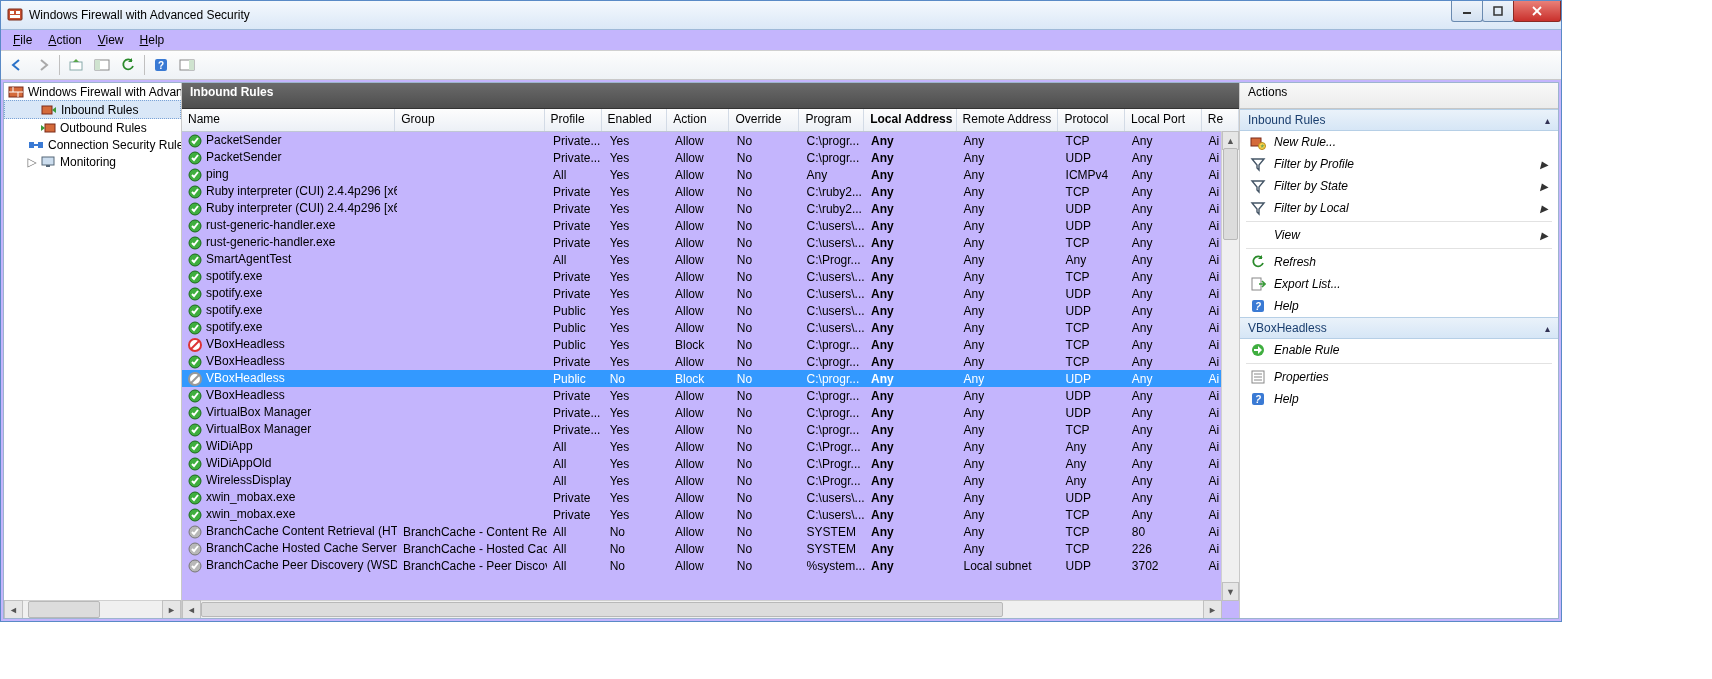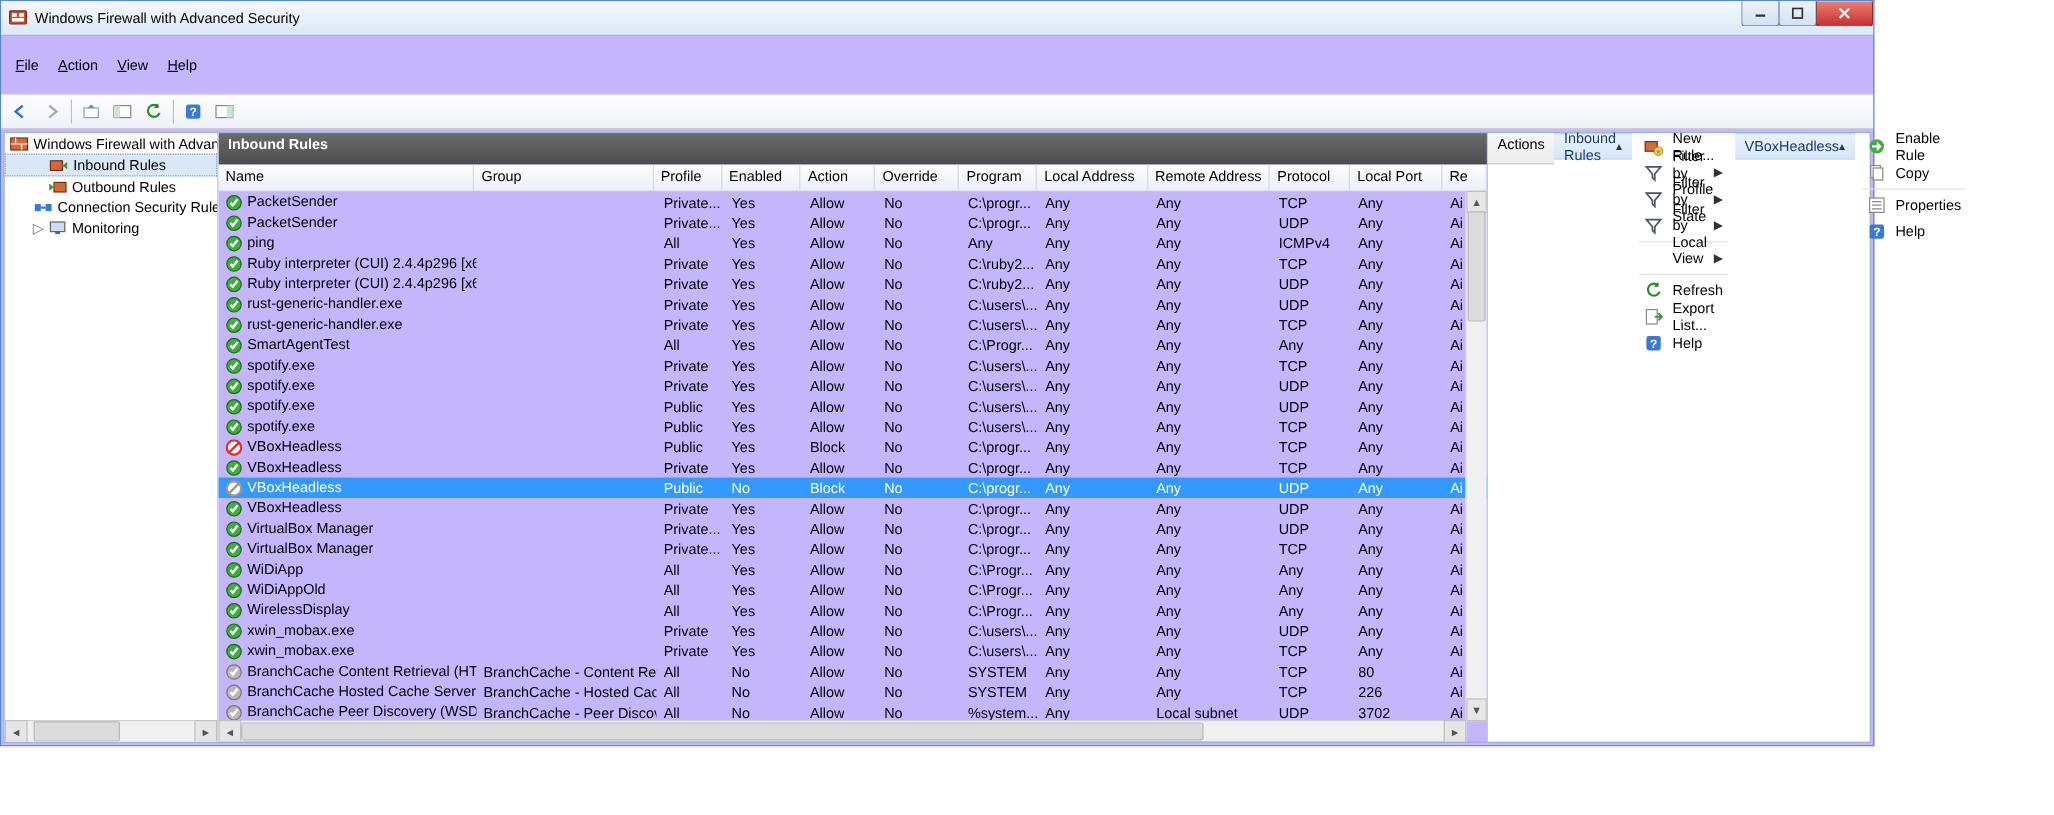--- a/index.html
+++ b/index.html
@@ -7,21 +7,21 @@
   
   .titlebar{height:28px;background:linear-gradient(#f4f8fd,#dbe8f7);border-bottom:1px solid #9fb9d8;display:flex;align-items:center;padding:0 0 0 6px;}
   .titlebar .icon{width:16px;height:16px;margin-right:6px;}
   .titlebar .title{flex:0 0 auto;}
   .titlebar .spacer{flex:1;}
   .win-btns{display:flex;height:20px;margin-top:-8px;}
   .win-btn{width:30px;height:20px;border:1px solid #6a8ab0;border-top:none;background:linear-gradient(#eef3fa,#d3e1f1);display:flex;align-items:center;justify-content:center;margin-left:-1px;border-radius:0 0 3px 3px;}
   .win-btn.close{background:linear-gradient(#e98078,#c9302c);border-color:#8a2a24;width:46px;color:#fff;}
   .win-btn svg{width:10px;height:10px;}
   
-  .menubar{height:20px;display:flex;align-items:center;padding:14px 6px;gap:4px;border-bottom:1px solid #d0d0d0;}
+  .menubar{height:20px;display:flex;align-items:center;padding:0 6px;gap:4px;border-bottom:1px solid #d0d0d0;}
   .menubar .mi{padding:1px 6px;}
   .menubar .mi u{text-decoration:underline;}
   
   .toolbar{height:28px;background:linear-gradient(#fdfdfd,#eef2f6);border-bottom:1px solid #c9c9c9;display:flex;align-items:center;padding:0 4px;gap:2px;}
   .tbtn{width:22px;height:22px;border:1px solid transparent;border-radius:2px;display:flex;align-items:center;justify-content:center;}
   .tsep{width:1px;height:20px;background:#c0c0c0;margin:0 2px;}
   
   .client{flex:1;display:flex;border:1px solid #9db4cf;margin:2px;min-height:0;}
   .tree{width:177px;border-right:1px solid #c9c9c9;background:#fff;overflow:hidden;position:relative;}
   .tree-row{display:flex;align-items:center;height:17px;padding-left:4px;white-space:nowrap;}
@@ -39,37 +39,37 @@
   .grid{width:100%;}
   .ghead{display:flex;height:22px;background:linear-gradient(#fdfdfd,#ecf0f6);border-bottom:1px solid #c0c8d4;}
   .gh{border-right:1px solid #d3dbe6;padding:3px 6px;white-space:nowrap;overflow:hidden;}
   .gbody{}
   .gr{display:flex;height:17px;align-items:center;}
   .gr.selected{background:#3399ff;color:#fff;}
   .gc{padding:0 6px;white-space:nowrap;overflow:hidden;}
   .gc .state-ico{width:14px;height:14px;margin-right:4px;display:inline-flex;vertical-align:middle;}
   
   .c0{width:232px;} .c1{width:158px;} .c2{width:51px;} .c3{width:61px;} .c4{width:57px;}
-  .c5{width:66px;} .c6{width:60px;} .c7{width:92px;} .c8{width:103px;} .c9{width:62px;}
+  .c5{width:66px;} .c6{width:60px;} .c7{width:92px;font-weight:bold;} .c8{width:103px;} .c9{width:62px;}
   .c10{width:74px;} .c11{width:28px;}
   .vscroll{position:absolute;right:0;top:22px;bottom:17px;width:17px;background:#f0f0f0;border-left:1px solid #d0d0d0;}
   .vscroll .arrow{height:17px;background:#e6e6e6;border:1px solid #c0c0c0;display:flex;align-items:center;justify-content:center;font-size:9px;color:#555;}
   .vscroll .track{position:absolute;top:17px;bottom:17px;left:0;right:0;}
   .vscroll .thumb{position:absolute;left:1px;right:1px;top:0;height:90px;background:#dcdcdc;border:1px solid #b8b8b8;border-radius:2px;}
   .vscroll .btm{position:absolute;bottom:0;left:0;right:0;}
   .hscroll{position:absolute;left:0;right:17px;bottom:0;height:17px;background:#f0f0f0;border-top:1px solid #d0d0d0;display:flex;align-items:center;}
   .hscroll .arrow{width:17px;height:17px;background:#e6e6e6;border:1px solid #c0c0c0;display:flex;align-items:center;justify-content:center;font-size:9px;color:#555;}
   .hscroll .track{flex:1;height:100%;position:relative;}
   .hscroll .thumb{position:absolute;left:0;width:800px;top:1px;bottom:1px;background:#dcdcdc;border:1px solid #b8b8b8;border-radius:2px;}
   
-  .actions{width:318px;background:#fff;display:flex;}
+  .actions{width:318px;background:#fff;display:flex;flex-direction:column;}
   .actions-title{height:21px;background:linear-gradient(#f8f8f8,#ececec);border-bottom:1px solid #c6c6c6;padding:2px 8px;font-weight:400;}
   .act-section-hdr{height:20px;background:linear-gradient(#eaf2fa,#d6e6f6);border-top:1px solid #b6cfe6;border-bottom:1px solid #b6cfe6;display:flex;align-items:center;padding:0 8px;font-weight:400;color:#1a3e6e;}
   .act-section-hdr .collapse{margin-left:auto;font-size:10px;color:#335;}
-  .act-item{height:22px;display:flex;align-items:center;padding:0 10px 0 10px;}
+  .act-item{height:22px;display:flex;align-items:center;padding:0 10px 0 10px;font-style:italic;}
   .act-item .ico{width:16px;height:16px;margin-right:8px;display:inline-flex;align-items:center;justify-content:center;}
   .act-item .exp{margin-left:auto;font-size:10px;color:#333;}
   .act-sep{height:1px;background:#e2e2e2;margin:2px 6px;}
   
   svg{display:block;}
 </style>
 </head>
 <body>
 
 <div class="window">
@@ -840,29 +840,20 @@
       <div id="act2">
           <div class="act-item">
             <span class="ico">
               <svg width="16" height="16" viewBox="0 0 16 16">
                 <circle cx="8" cy="8" r="6" fill="#3fae3f"></circle>
                 <path d="M8 4 L12 8 L8 12 L8 9 L4 9 L4 7 L8 7 Z" fill="#fff"></path>
               </svg>
             </span>
             <span>Enable Rule</span>
           </div>
-          <div class="act-item">
-            <span class="ico">
-              <svg width="16" height="16" viewBox="0 0 16 16">
-                <rect x="3" y="2" width="8" height="10" fill="#fff" stroke="#888"></rect>
-                <rect x="5" y="4" width="8" height="10" fill="#fff" stroke="#888"></rect>
-              </svg>
-            </span>
-            <span>Copy</span>
-          </div>
           <div class="act-sep"></div>
           <div class="act-item">
             <span class="ico">
               <svg width="16" height="16" viewBox="0 0 16 16">
                 <rect x="2" y="2" width="12" height="12" fill="#fff" stroke="#888"></rect>
                 <line x1="4" y1="5" x2="12" y2="5" stroke="#888"></line>
                 <line x1="4" y1="8" x2="12" y2="8" stroke="#888"></line>
                 <line x1="4" y1="11" x2="12" y2="11" stroke="#888"></line>
               </svg>
             </span>

